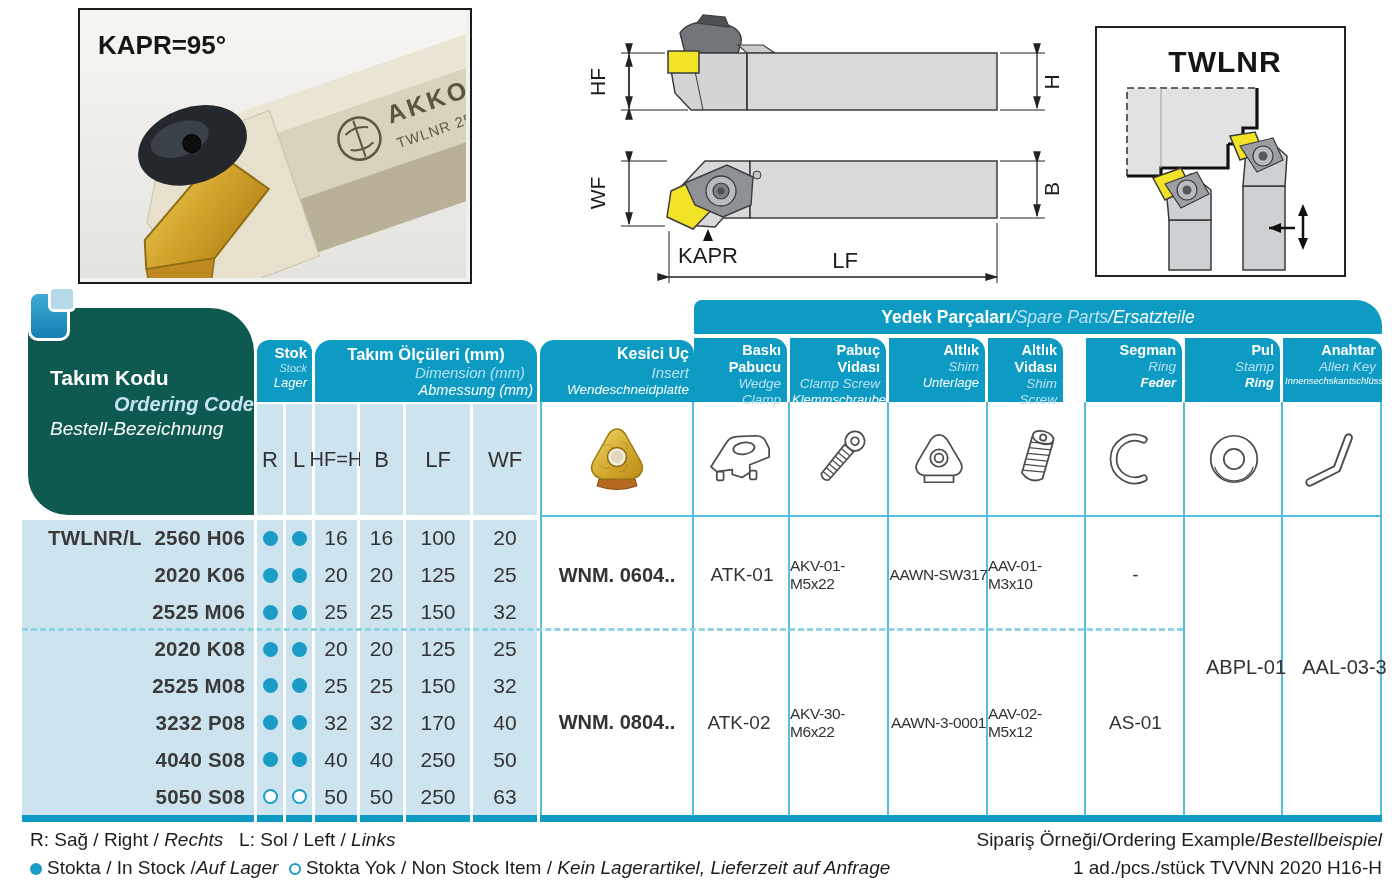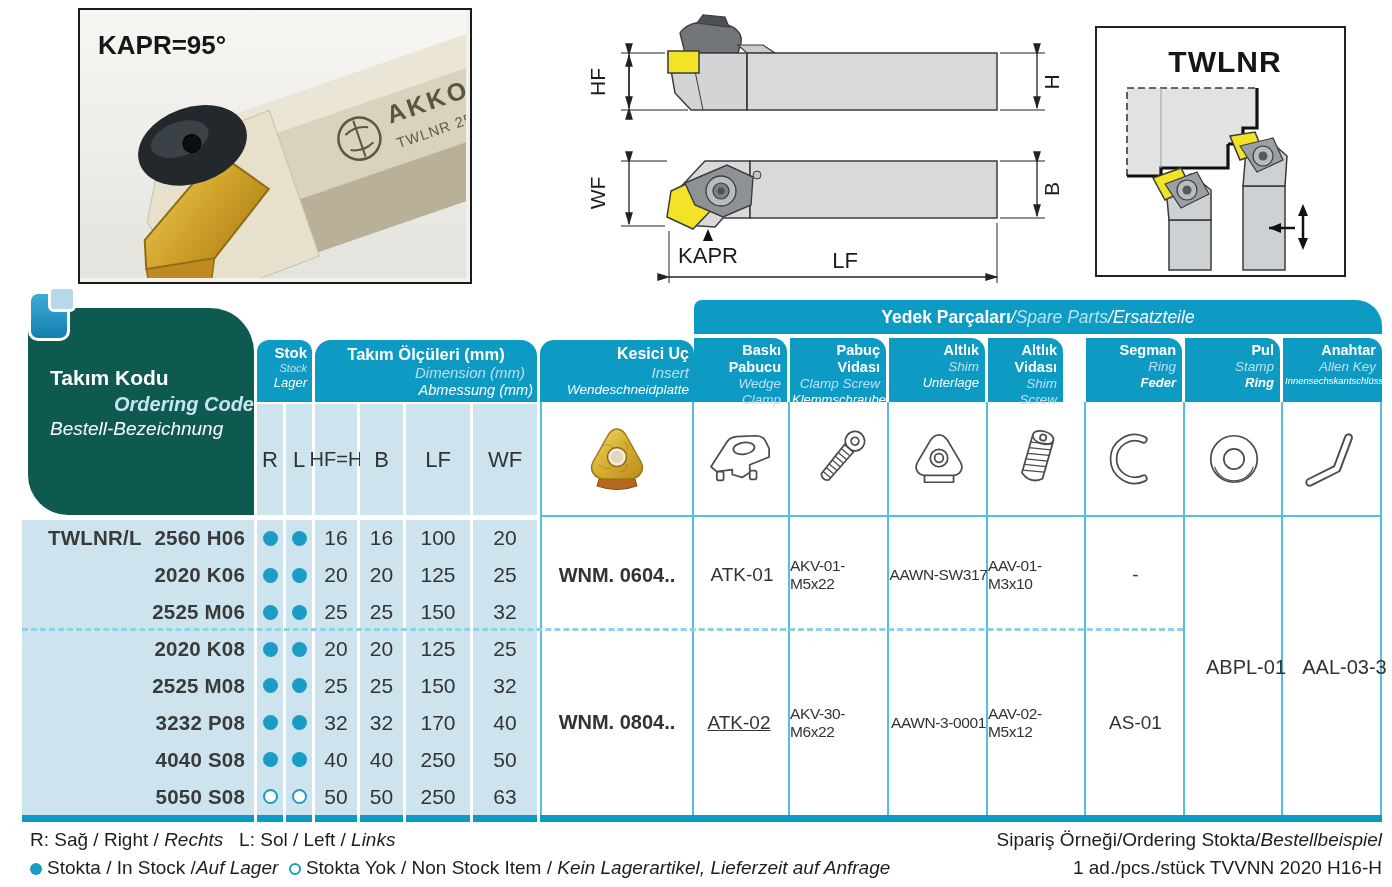--- a/index.html
+++ b/index.html
@@ -492,21 +492,21 @@
     <div class="cell">32</div>
     <div class="cell">40</div>
     <div class="cell">50</div>
     <div class="cell">63</div>
   </div>
 
   <div class="abs vcell bold" style="left:542px;top:520px;width:150px;height:110px;">WNM. 0604..</div>
   <div class="abs vcell bold" style="left:542px;top:630px;width:150px;height:185px;">WNM. 0804..</div>
 
   <div class="abs vcell" style="left:694px;top:520px;width:96px;height:110px;">ATK-01</div>
-  <div class="abs vcell" style="left:694px;top:630px;width:90px;height:185px;text-decoration:underline;">ATK-02</div>
+  <div class="abs vcell" style="left:694px;top:630px;width:90px;height:185px;">ATK-02</div>
 
   <div class="abs vcell narrow" style="left:790px;top:520px;width:99px;height:110px;">AKV-01-M5x22</div>
   <div class="abs vcell narrow" style="left:790px;top:630px;width:99px;height:185px;">AKV-30-M6x22</div>
 
   <div class="abs vcell narrow" style="left:889px;top:520px;width:99px;height:110px;">AAWN-SW317</div>
   <div class="abs vcell narrow" style="left:889px;top:630px;width:99px;height:185px;">AAWN-3-0001</div>
 
   <div class="abs vcell narrow" style="left:988px;top:520px;width:98px;height:110px;">AAV-01-M3x10</div>
   <div class="abs vcell narrow" style="left:988px;top:630px;width:98px;height:185px;">AAV-02-M5x12</div>
 
@@ -530,17 +530,17 @@
   <div class="abs dashline"></div>
 
   <div class="abs fnote" style="left:30px;top:829px;">
     <span>R: Sağ / Right / </span><i>Rechts</i><span>&nbsp;&nbsp;&nbsp;</span><span>L: Sol / Left / </span><i>Links</i>
   </div>
   <div class="abs fnote" style="left:30px;top:857px;">
     <span class="legend-dot filled"></span><span>Stokta / In Stock /</span><i>Auf Lager</i>
     <span>&nbsp;</span><span class="legend-dot open"></span><span>Stokta Yok / Non Stock Item / </span><i>Kein Lagerartikel, Lieferzeit auf Anfrage</i>
   </div>
   <div class="abs fnote fright" style="right:10px;top:829px;width:500px;">
-    <span>Sipariş Örneği/Ordering Stokta/</span><i>Bestellbeispiel</i>
+    <span>Sipariş Örneği/Ordering Example/</span><i>Bestellbeispiel</i>
   </div>
   <div class="abs fnote fright" style="right:10px;top:857px;width:500px;">1 ad./pcs./stück TVVNN 2020 H16-H</div>
 
 </div>
 
 </body></html>

